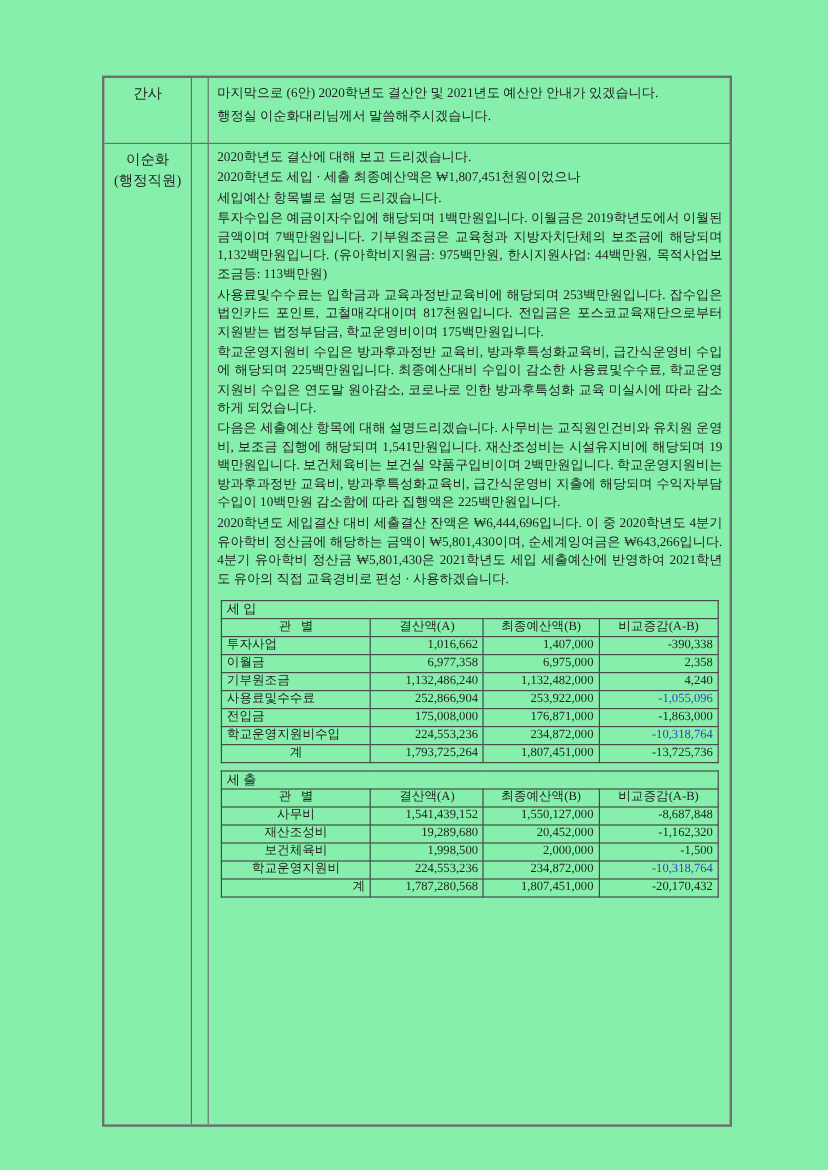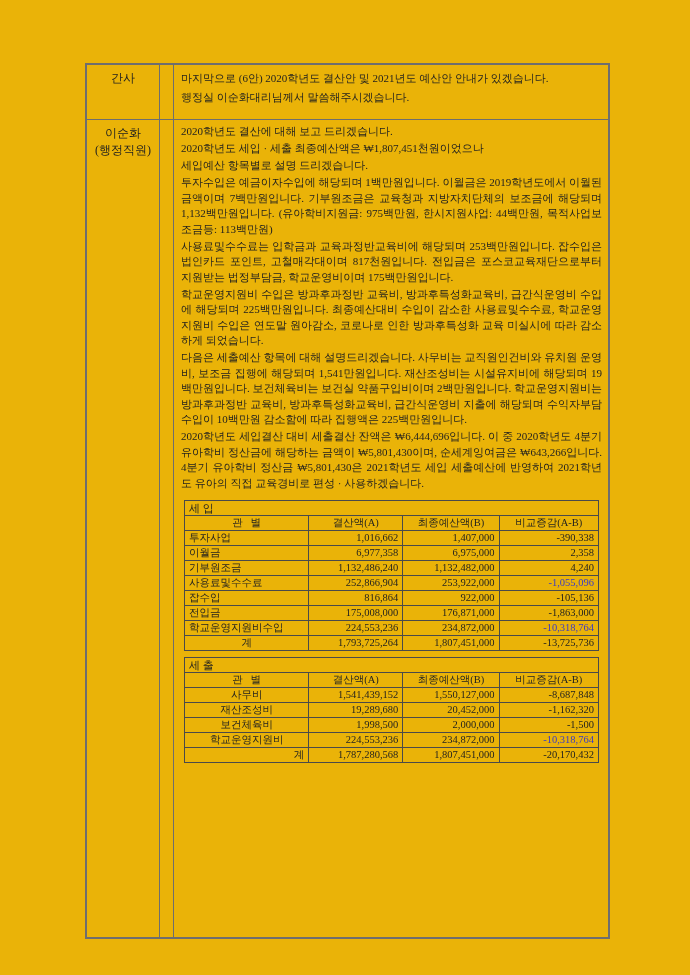--- a/index.html
+++ b/index.html
@@ -1,20 +1,20 @@
 <!DOCTYPE html>
 <html><head>
 <meta charset="utf-8">
 <style>
   html, body { margin: 0; padding: 0; background: #ffffff; }
   .page {
     position: relative;
     width: 690px;
     height: 975px;
-    background: #eab308;
+    background: #86efac;
     font-family: "Liberation Serif", "DejaVu Serif", serif;
     color: #1f1f1f;
     overflow: hidden;
   }
   .doc {
     position: absolute;
     left: 85px;
     top: 63px;
     width: 521px;
     height: 872px;
@@ -145,26 +145,20 @@
             <td class="num">1,132,482,000</td>
             <td class="num">4,240</td>
           </tr>
           <tr>
             <td class="lbl">사용료및수수료</td>
             <td class="num">252,866,904</td>
             <td class="num">253,922,000</td>
             <td class="num blue">-1,055,096</td>
           </tr>
           <tr>
-            <td class="lbl">잡수입</td>
-            <td class="num">816,864</td>
-            <td class="num">922,000</td>
-            <td class="num">-105,136</td>
-          </tr>
-          <tr>
             <td class="lbl">전입금</td>
             <td class="num">175,008,000</td>
             <td class="num">176,871,000</td>
             <td class="num">-1,863,000</td>
           </tr>
           <tr>
             <td class="lbl">학교운영지원비수입</td>
             <td class="num">224,553,236</td>
             <td class="num">234,872,000</td>
             <td class="num blue">-10,318,764</td>

